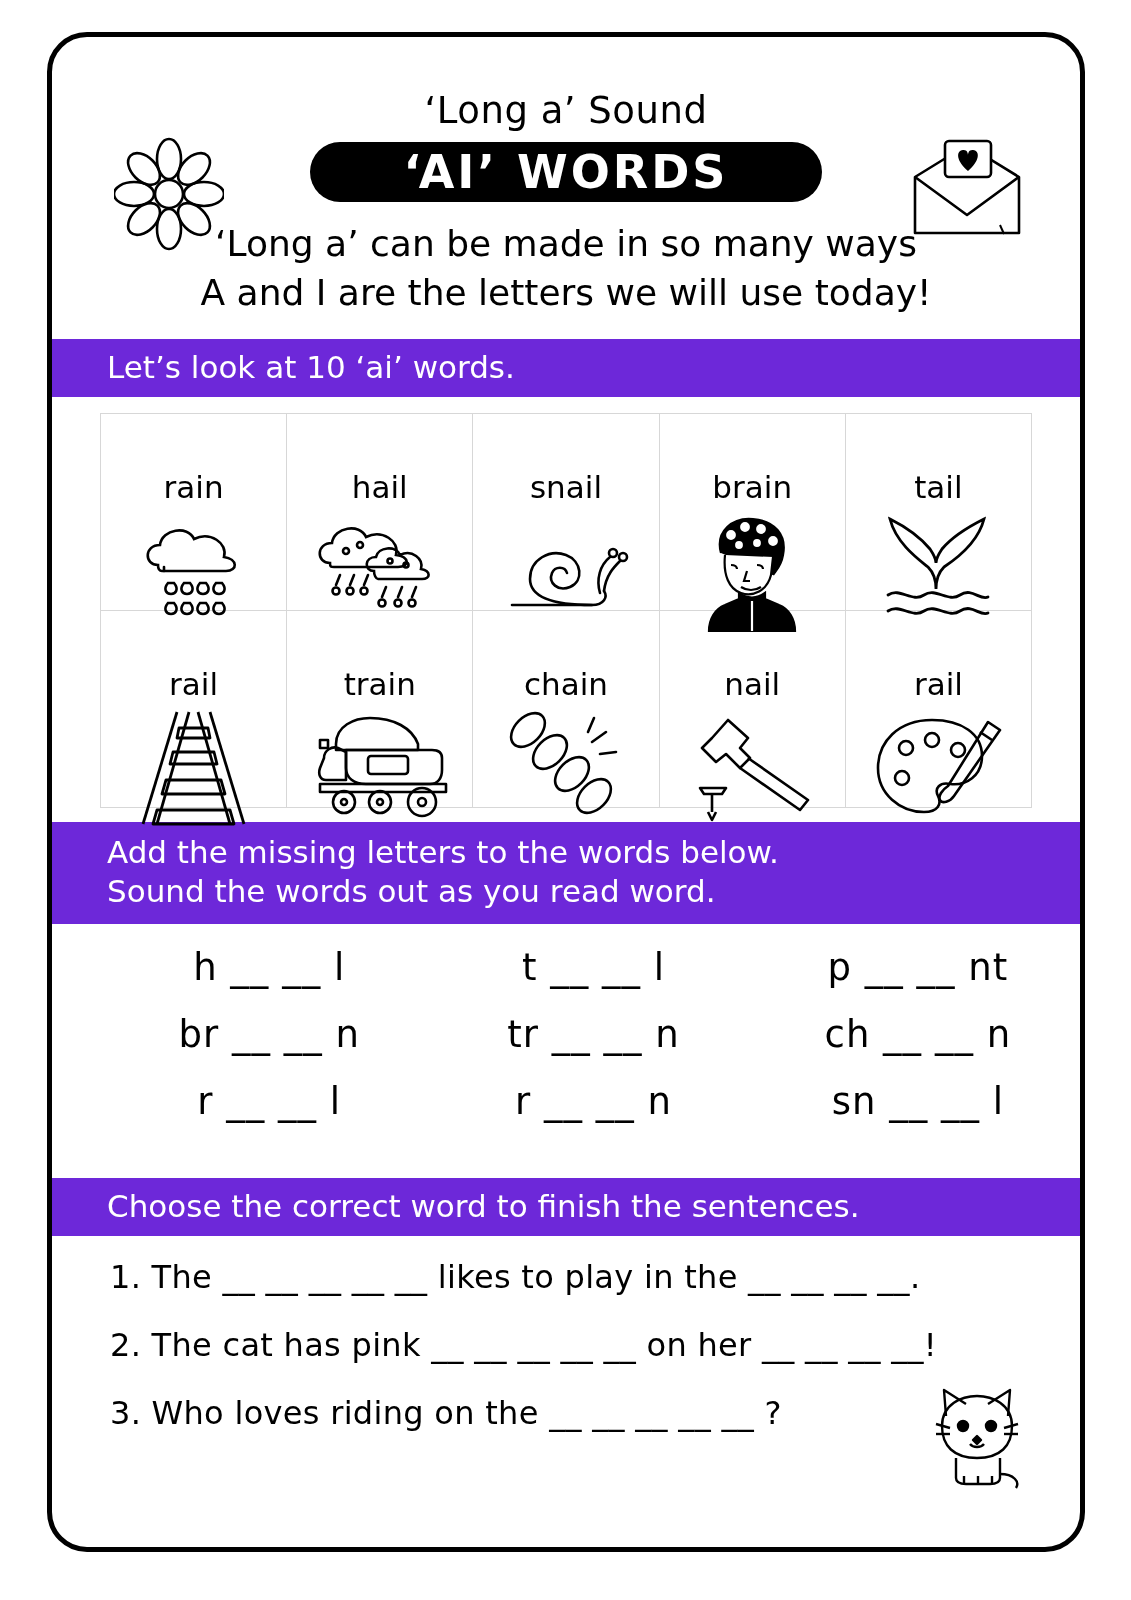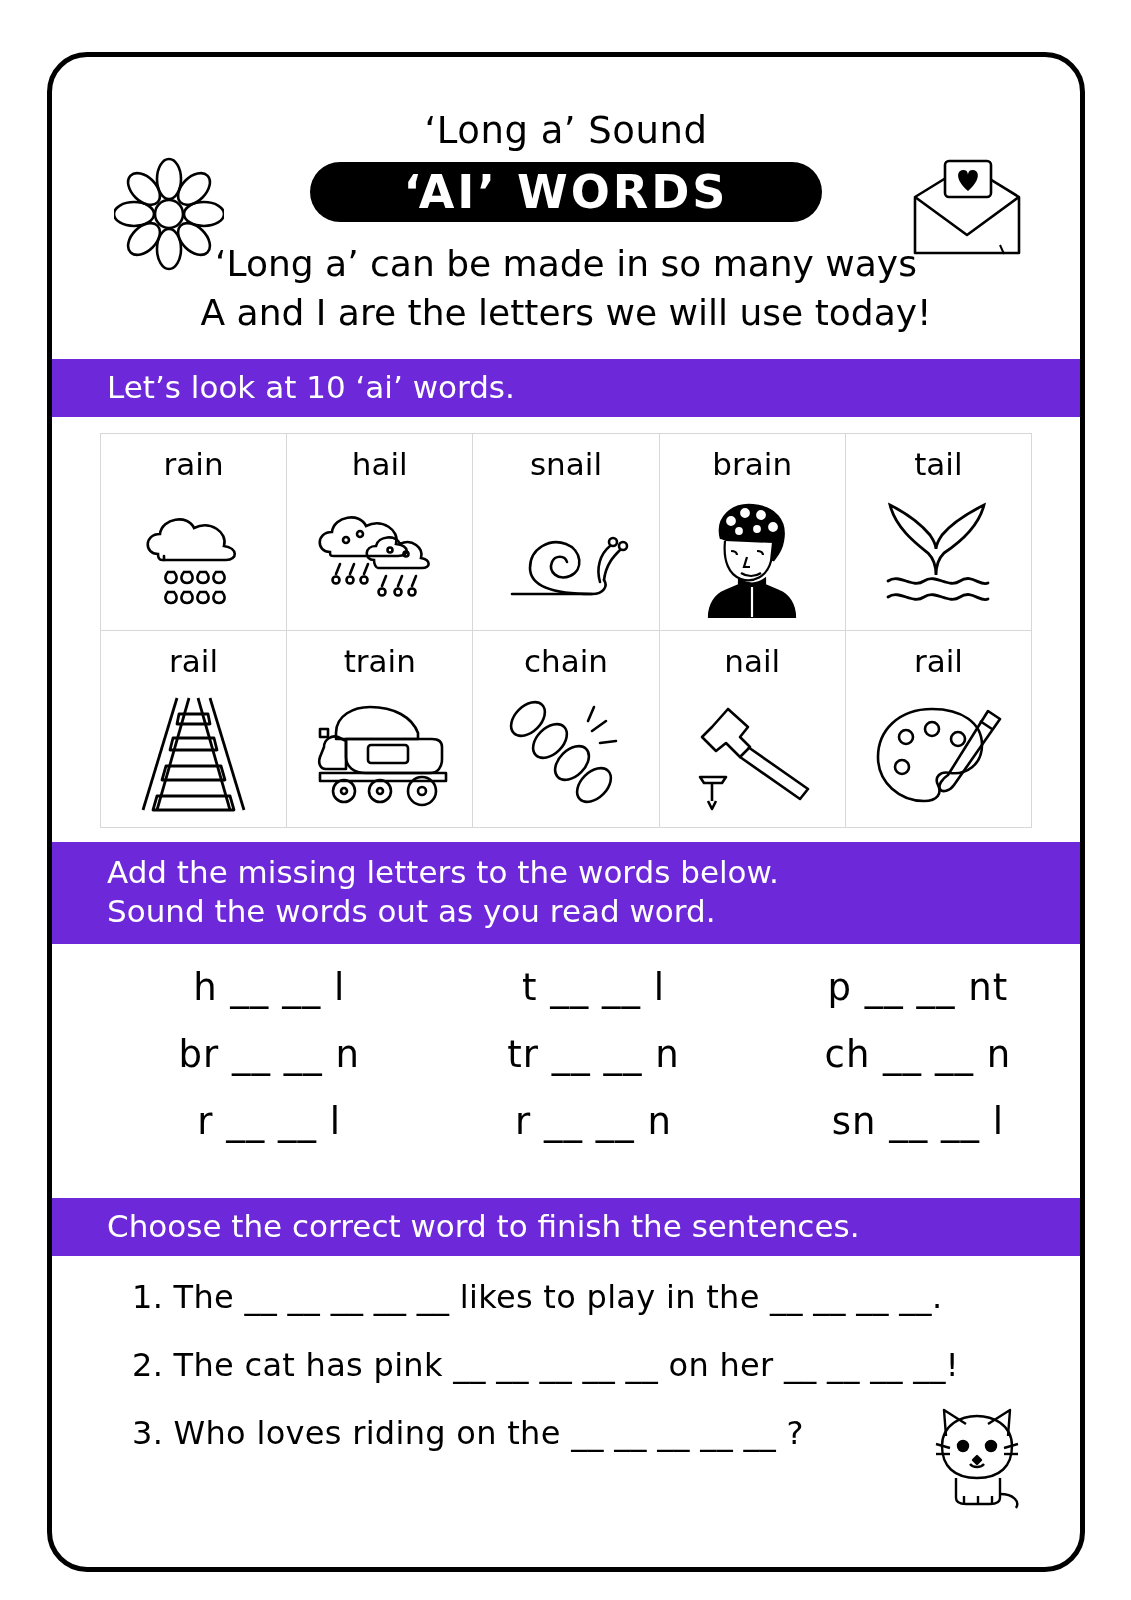--- a/index.html
+++ b/index.html
@@ -10,21 +10,21 @@
   body {
     width: 1131px;
     height: 1600px;
     font-family: "DejaVu Sans", sans-serif;
     color: #000000;
     overflow: hidden;
   }
   .sheet {
     position: absolute;
     left: 47px;
-    top: 52px;
+    top: 32px;
     width: 1038px;
     height: 1520px;
     border: 5px solid #000;
     border-radius: 40px;
     box-sizing: border-box;
     background: #fff;
     overflow: hidden;
   }
 
   
@@ -95,20 +95,21 @@
     height: 197px;
     display: flex;
     flex-direction: column;
     align-items: center;
     box-sizing: border-box;
     padding-top: 12px;
   }
   .cell .w {
     font-size: 31px;
     margin-bottom: 4px;
+    margin-top: 43px;
   }
   .cell .pic {
     flex: 1;
     display: flex;
     align-items: center;
     justify-content: center;
   }
 
   
   .letters {
@@ -125,21 +126,21 @@
   .lrow span { letter-spacing: 1px; }
 
   
   .sentences {
     padding: 22px 0 0 0;
     position: relative;
     height: 240px;
   }
   .sent {
     font-size: 32px;
-    padding-left: 80px;
+    padding-left: 58px;
     margin-bottom: 30px;
     letter-spacing: 0.3px;
   }
   .cat {
     position: absolute;
     right: 45px;
     bottom: 6px;
   }
   svg { display: block; }
 </style>

